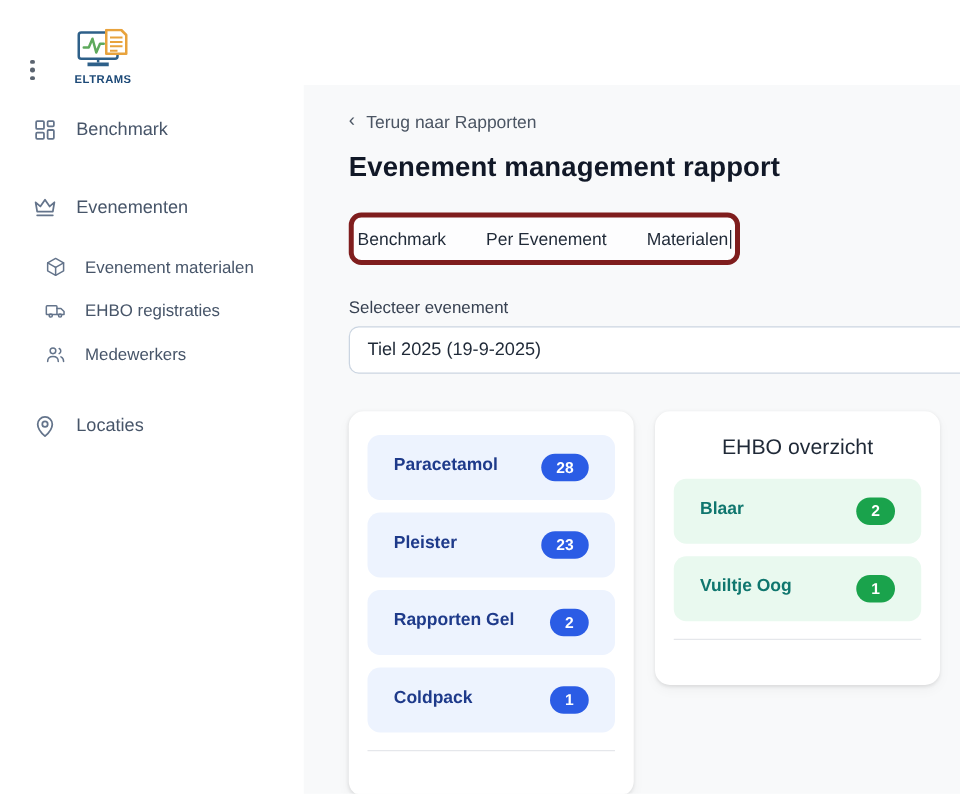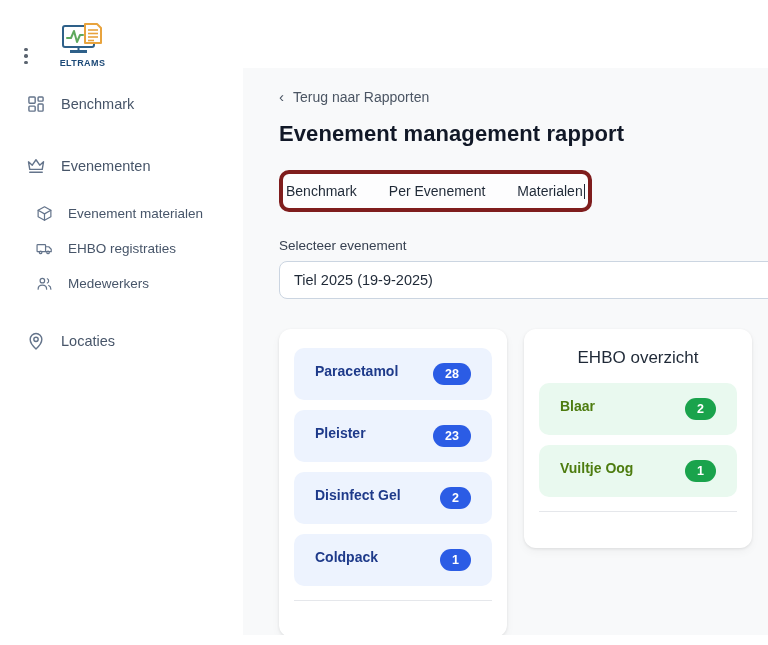--- a/index.html
+++ b/index.html
@@ -57,21 +57,21 @@
               border-radius: 10px; padding: 15px 21px; margin-bottom: 10px; }
   .stat-name { font-size: 14px; font-weight: bold; }
   .badge { color: #ffffff; font-size: 12.5px; font-weight: bold; border-radius: 999px;
            padding: 4px 12px; min-width: 14px; text-align: center; }
 
   .card.blue .stat-row { background: #edf3fe; }
   .card.blue .stat-name { color: #1e3a8a; }
   .card.blue .badge { background: #2b5ce5; }
 
   .card.green .stat-row { background: #e9f9ef; }
-  .card.green .stat-name { color: #4d7c0f; }
+  .card.green .stat-name { color: #0f766e; }
   .card.green .badge { background: #1aa34c; }
 
   .divider { border-top: 1px solid #e5e7eb; margin: 14px 0 16px 0; }
   .total-row { display: flex; align-items: center; justify-content: space-between; padding: 0 3px 6px 3px; }
   .total-label { font-size: 14px; color: #374151; }
   .total-value { font-size: 16px; font-weight: bold; color: #111827; }
 </style>
 </head>
 <body>
 
@@ -193,21 +193,21 @@
 
         <div class="stat-row">
           <span class="stat-name">Paracetamol</span>
           <span class="badge">28</span>
         </div>
         <div class="stat-row">
           <span class="stat-name">Pleister</span>
           <span class="badge">23</span>
         </div>
         <div class="stat-row">
-          <span class="stat-name">Disinfect Gel</span>
+          <span class="stat-name">Rapporten Gel</span>
           <span class="badge">2</span>
         </div>
         <div class="stat-row">
           <span class="stat-name">Coldpack</span>
           <span class="badge">1</span>
         </div>
 
         <div class="divider"></div>
 
       </div>

